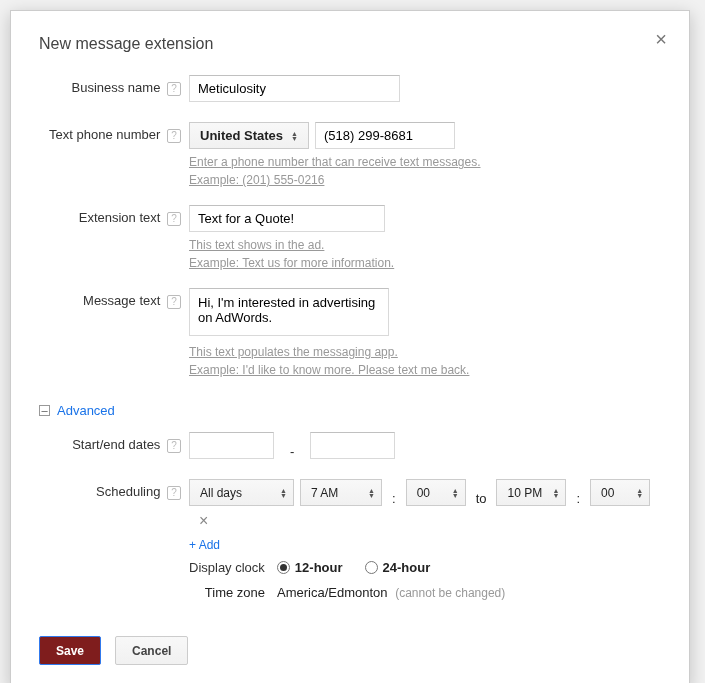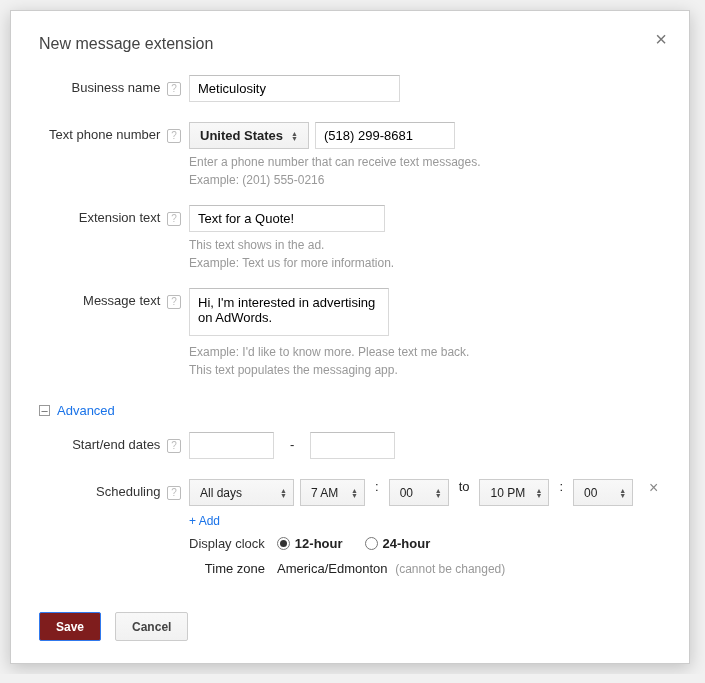--- a/index.html
+++ b/index.html
@@ -11,26 +11,26 @@
 .row.gap { margin-bottom: 20px; }
 .label-col { width: 150px; text-align: right; padding-right: 8px; padding-top: 5px; color: #333; font-size: 13px; }
 .help-q { display: inline-block; width: 14px; height: 14px; border: 1px solid #bbb; border-radius: 2px; color: #bbb; font-size: 10px; line-height: 12px; text-align: center; margin-left: 3px; vertical-align: middle; }
 .ctrl-col { flex: 1; }
 input[type=text] { height: 27px; border: 1px solid #d9d9d9; border-top-color: #c0c0c0; padding: 0 8px; font-size: 13px; font-family: inherit; }
 textarea { border: 1px solid #d9d9d9; border-top-color: #c0c0c0; padding: 6px 8px; font-size: 13px; font-family: inherit; resize: none; }
 .sel { display: inline-flex; align-items: center; height: 27px; border: 1px solid #ccc; background: linear-gradient(#f8f8f8,#f1f1f1); padding: 0 6px 0 10px; font-size: 13px; font-weight: bold; cursor: pointer; }
 .sel.norm { font-weight: normal; font-size: 12px; }
 .arrows { display: inline-flex; flex-direction: column; margin-left: 8px; line-height: 5px; }
 .arrows span { font-size: 7px; color: #555; }
-.hint { color: #999; font-size: 12px; margin-top: 4px; line-height: 1.5; }
+.hint { color: #999; font-size: 12px; margin-top: 4px; line-height: 1.5; text-decoration: underline; }
 .adv-hdr { display: flex; align-items: center; margin: 24px 0 14px 0; }
 .box-toggle { width: 11px; height: 11px; border: 1px solid #999; display: inline-flex; align-items: center; justify-content: center; font-size: 11px; line-height: 1; color: #555; margin-right: 7px; cursor: pointer; }
 .adv-link { color: #1a73e8; font-size: 13px; cursor: pointer; }
 .dash { margin: 0 10px; padding-top: 5px; }
-.inline { display: flex; align-items: flex-start; flex-wrap: wrap; gap: 6px; }
+.inline { display: flex; align-items: flex-end; flex-wrap: wrap; gap: 6px; }
 .add-link { color: #1a73e8; font-size: 12px; margin-top: 8px; cursor: pointer; }
 .sep { margin: 0 4px; }
 .remove-x { color: #888; font-size: 16px; margin-left: 10px; cursor: pointer; }
 .radio-row { display: flex; align-items: center; margin-top: 8px; margin-bottom: 10px; }
 .radio-lbl-lead { margin-right: 12px; color: #333; font-size: 13px; }
 .rb { width: 13px; height: 13px; border: 1px solid #777; border-radius: 50%; display: inline-flex; align-items: center; justify-content: center; margin-right: 5px; cursor: pointer; }
 .rb.on::after { content: ""; width: 7px; height: 7px; background: #333; border-radius: 50%; }
 .rb-lbl { margin-right: 22px; font-size: 13px; }
 .rb-lbl.bold { font-weight: bold; }
 .tz-row { display: flex; margin-bottom: 8px; }
@@ -96,22 +96,22 @@
   </div>
 
   <div class="row" style="margin-top:16px">
     <div class="label-col">
       <span>Message text</span>
       <span class="help-q">?</span>
     </div>
     <div class="ctrl-col">
       <textarea style="width: 200px; height: 48px;">Hi, I'm interested in advertising on AdWords.</textarea>
       <div class="hint">
+        <div>This text populates the messaging app.</div>
         <div>Example: I'd like to know more. Please text me back.</div>
-        <div>This text populates the messaging app.</div>
       </div>
     </div>
   </div>
 
   <div class="adv-hdr">
     <span class="box-toggle">–</span>
     <span class="adv-link">Advanced</span>
   </div>
 
   <div class="row gap">
@@ -133,21 +133,21 @@
     </div>
     <div class="ctrl-col">
       <div class="inline">
         <div class="sel norm" style="width:105px">
           <span style="flex:1">All days</span>
           <span class="arrows">
               <span>▲</span>
               <span>▼</span>
             </span>
         </div>
-        <div class="sel norm" style="width:65px">
+        <div class="sel norm" style="width:82px">
           <span style="flex:1">7 AM</span>
           <span class="arrows">
               <span>▲</span>
               <span>▼</span>
             </span>
         </div>
         <span class="sep">:</span>
         <div class="sel norm" style="width:60px">
           <span style="flex:1">00</span>
           <span class="arrows">

